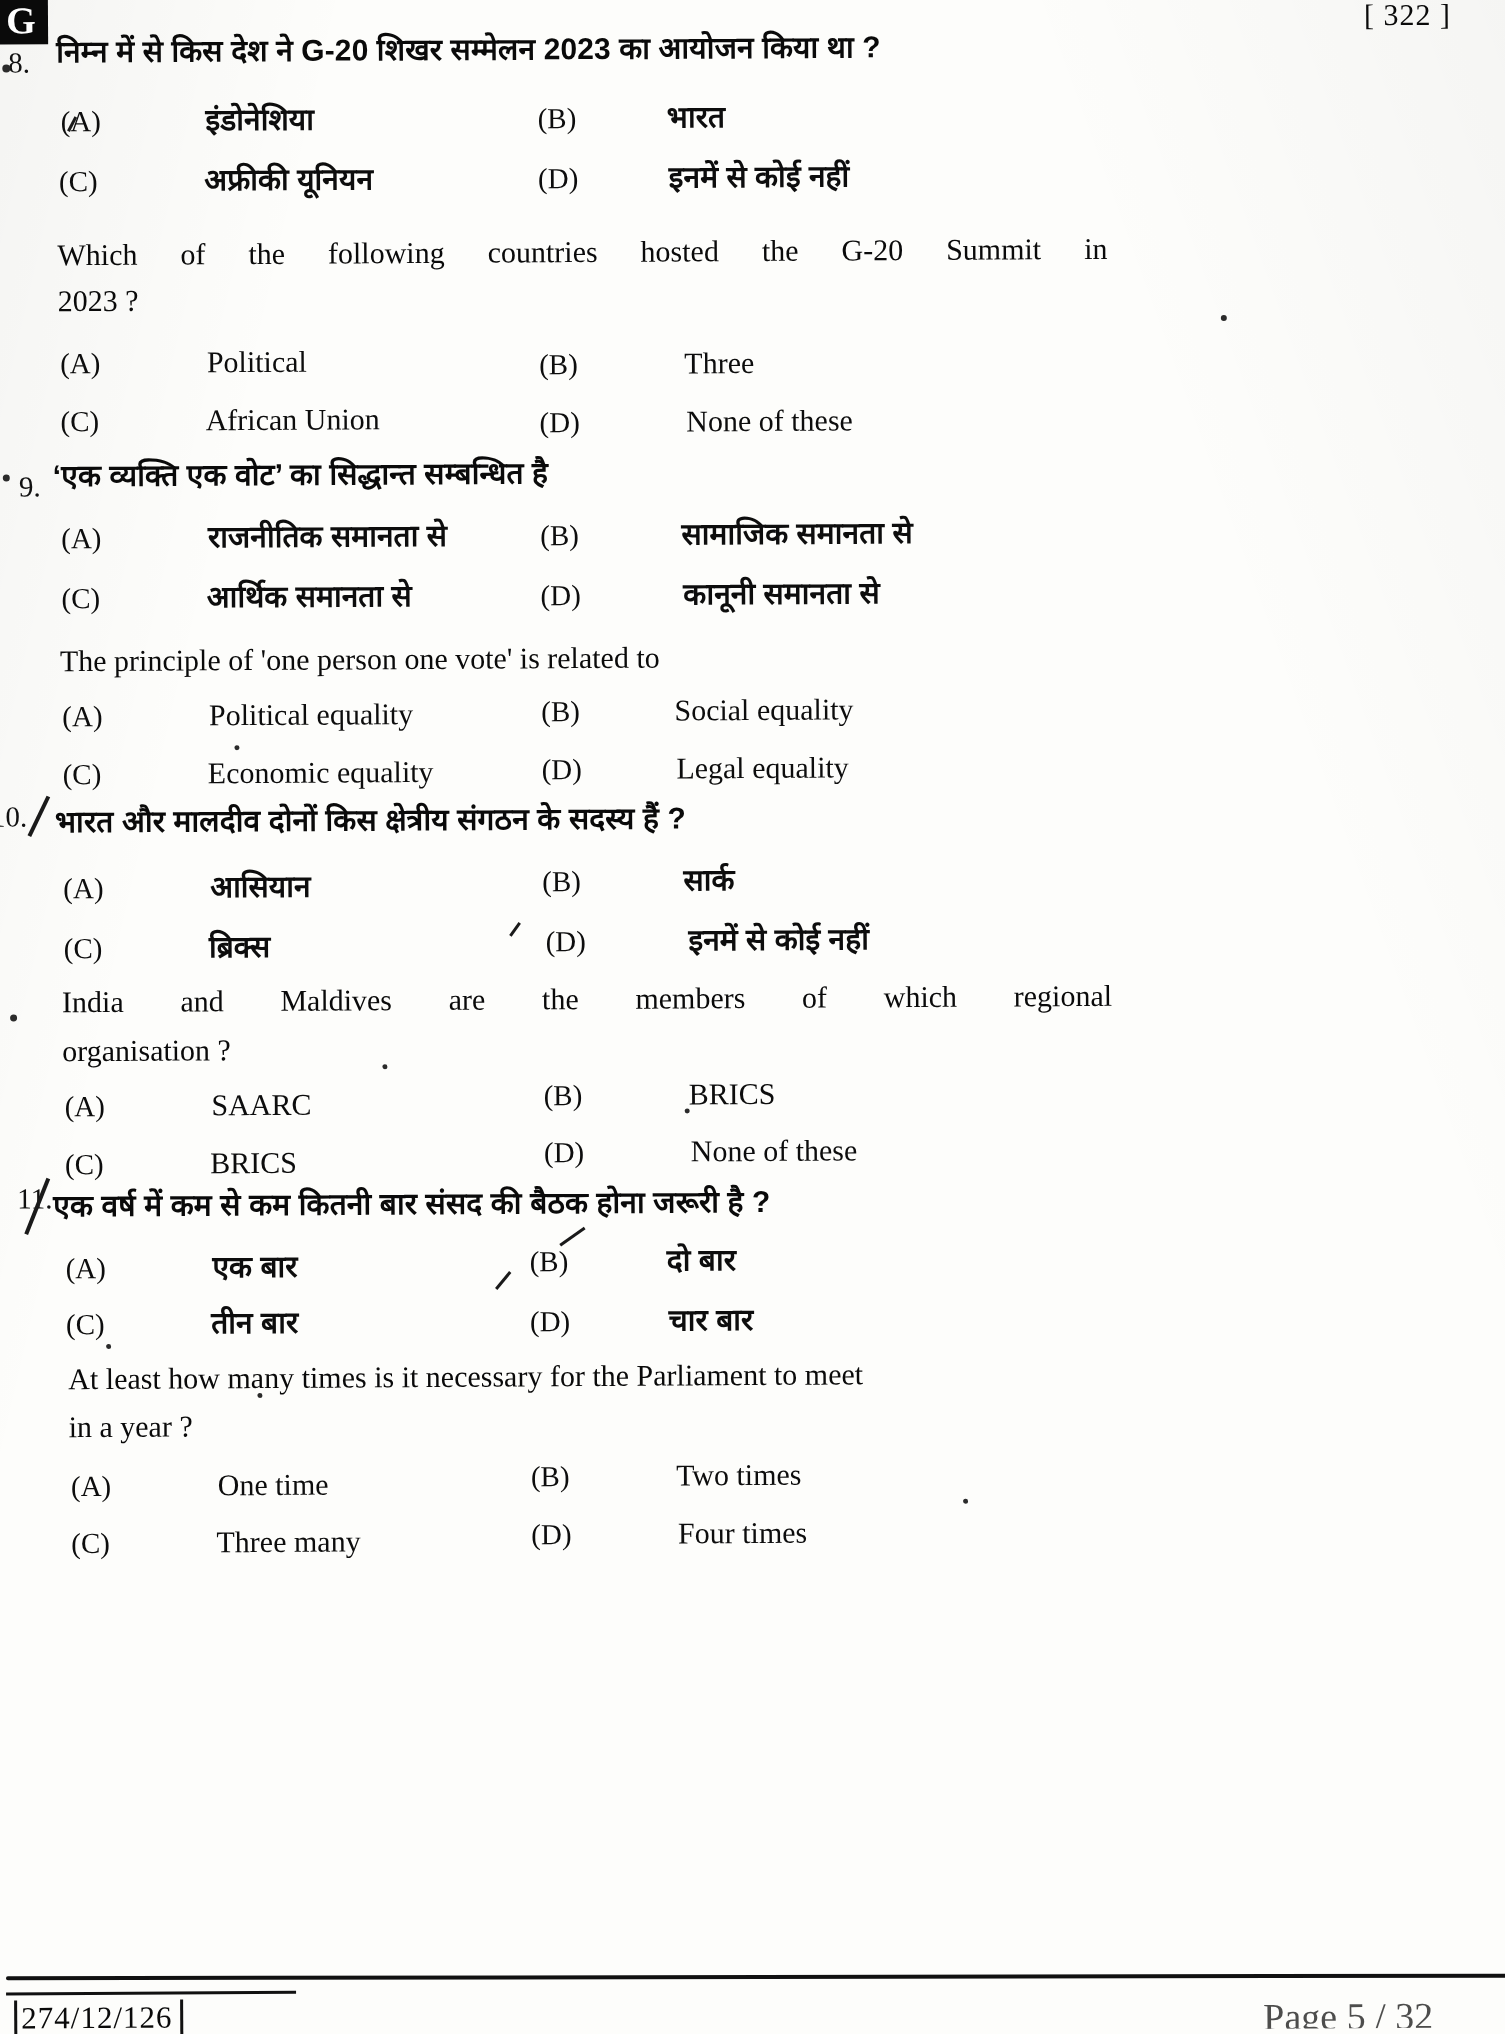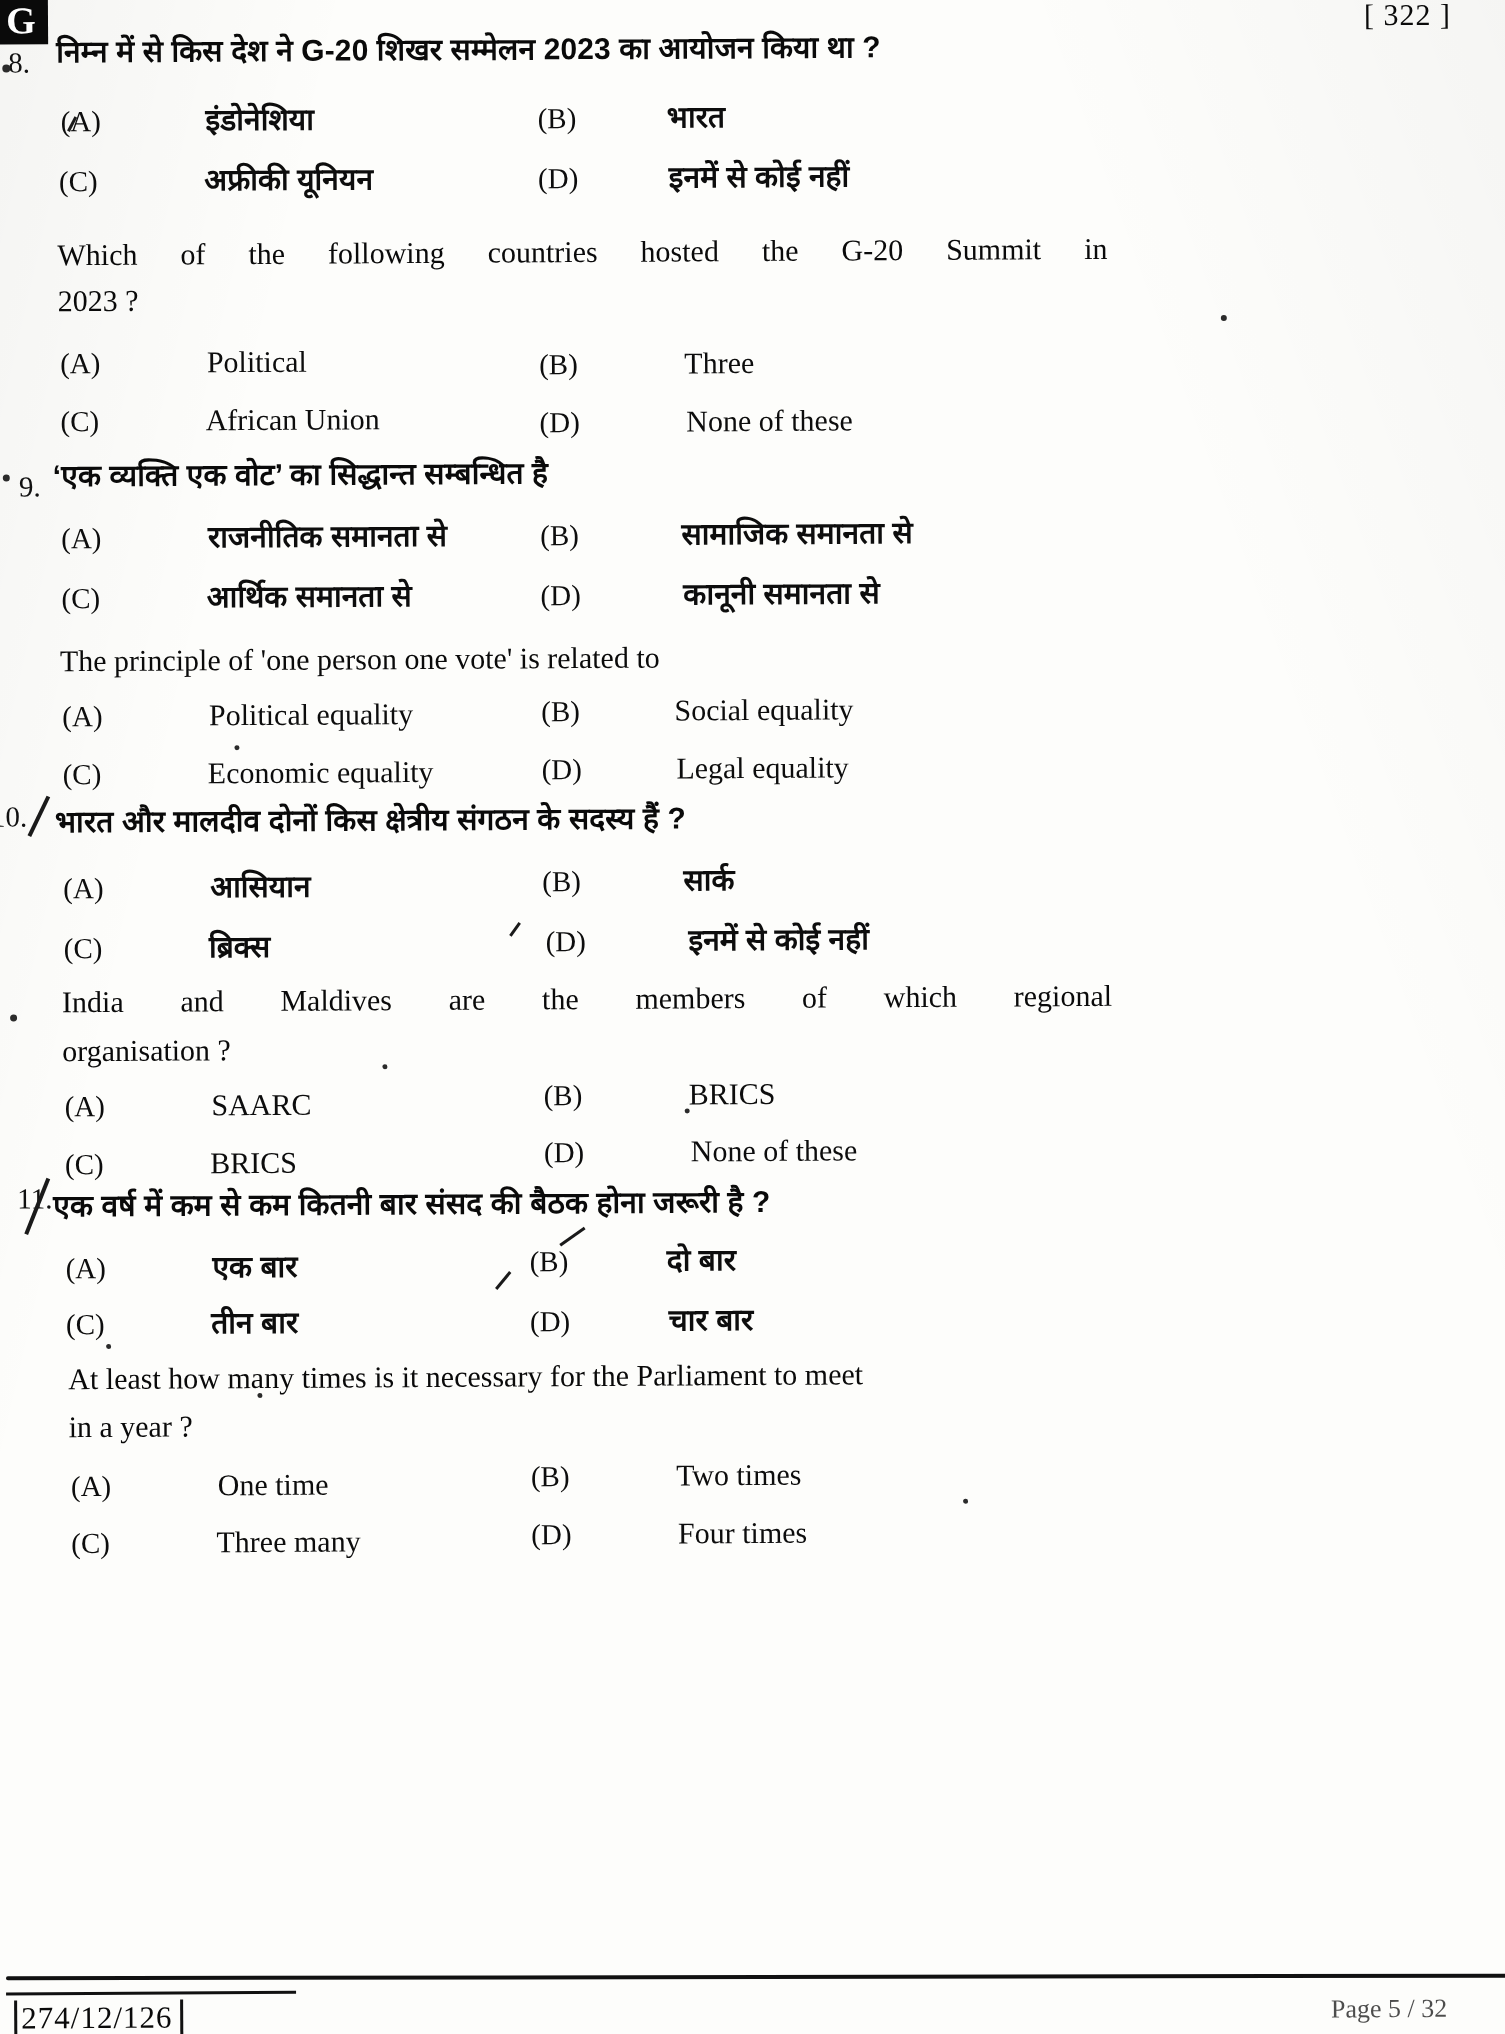--- a/index.html
+++ b/index.html
@@ -156,24 +156,24 @@
     font-size: 31px;
     letter-spacing: 1px;
     border: 3px solid #111;
     border-top: none;
     padding: 0 8px 2px 4px;
     height: 36px;
     overflow: hidden;
   }
   .footer-page {
     position: absolute;
-    right: 64px;
+    right: 78px;
     top: 1998px;
     font-family: "Liberation Serif", serif;
-    font-size: 26px;
+    font-size: 38px;
     opacity: 0.72;
     overflow: hidden;
     height: 34px;
   }
 </style>
 </head>
 <body>
 
 <div id="page">
 

